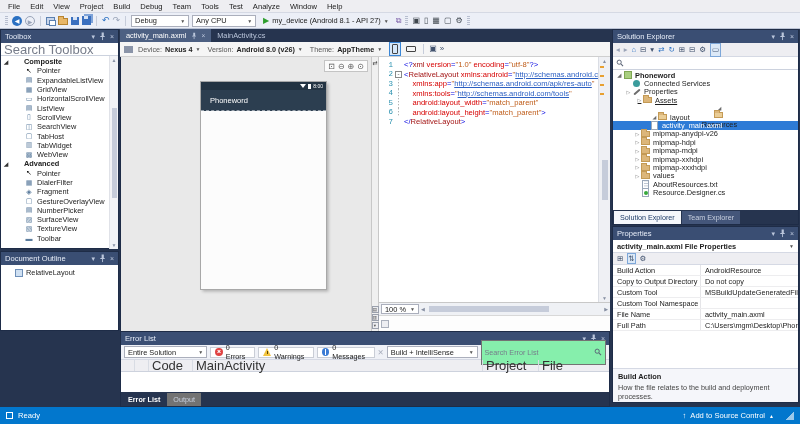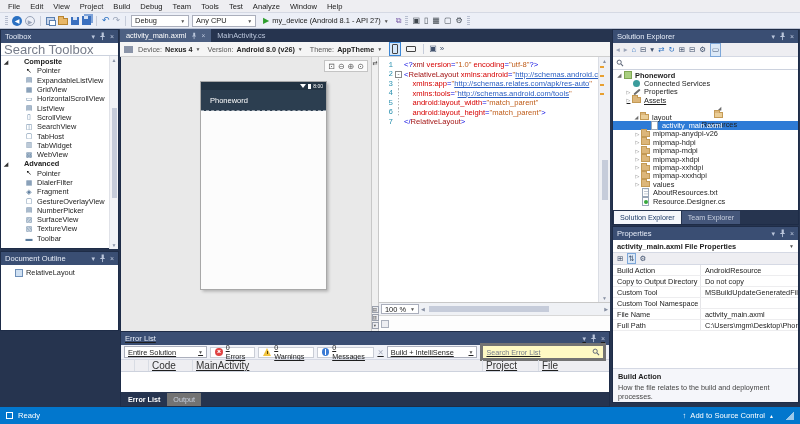--- a/index.html
+++ b/index.html
@@ -139,36 +139,36 @@
   #prop-tools{height:12px;background:#EEEEF2;border-bottom:1px solid #D5D9E4;display:flex;align-items:center;gap:4px;padding:0 4px;}
   #prop-tools span{font-size:7.5px;color:#41526E;}
   #prop-tools span.pressed{border:1px solid #7DA7D9;background:#DCE9F7;}
   .pgrid .prow{display:grid;grid-template-columns:88px 1fr;height:11px;line-height:11px;border-bottom:1px solid #EDEDEF;font-size:7.3px;}
   .pgrid .pn{padding-left:4px;border-right:1px solid #E5E5E8;color:#222;overflow:hidden;white-space:nowrap;}
   .pgrid .pv{padding-left:4px;color:#222;overflow:hidden;white-space:nowrap;}
   #prop-desc{position:absolute;left:0;right:0;bottom:0;height:34px;background:#F5F6FA;border-top:1px solid #D5D9E4;padding:3px 5px;}
   #prop-desc .dt{font-weight:bold;font-size:7.4px;margin-bottom:2px;}
   #prop-desc .dd{font-size:7.2px;color:#444;line-height:1.25;}
   
-  #errlist{left:120px;top:331px;width:490px;height:76px;text-decoration:underline;}
+  #errlist{left:120px;top:331px;width:490px;height:76px;}
   #el-toolbar{height:15px;background:#EFF1F7;border-bottom:1px solid #D5D9E4;display:flex;align-items:center;gap:3px;padding:0 3px;}
   .elbtn{height:11px;border:1px solid #C9CDD6;background:#FFF;display:flex;align-items:center;gap:3px;padding:0 4px;font-size:7.2px;color:#222;}
   .sev-err{width:8px;height:8px;border-radius:50%;background:#E04343;position:relative;}
   .sev-err::before,.sev-err::after{content:"";position:absolute;left:2px;top:3.4px;width:4px;height:1.2px;background:#FFF;}
   .sev-err::before{transform:rotate(45deg);}.sev-err::after{transform:rotate(-45deg);}
   .sev-warn{width:0;height:0;border-left:4.5px solid transparent;border-right:4.5px solid transparent;border-bottom:8px solid #F2C440;position:relative;}
   .sev-warn::after{content:"";position:absolute;left:-0.6px;top:2.5px;width:1.2px;height:3.5px;background:#5A4500;}
   .sev-info{width:8px;height:8px;border-radius:50%;background:#3B7BD4;position:relative;}
   .sev-info::after{content:"";position:absolute;left:3.4px;top:3px;width:1.2px;height:3.5px;background:#FFF;}
   .sev-info::before{content:"";position:absolute;left:3.4px;top:1.4px;width:1.2px;height:1.2px;background:#FFF;}
   .gray-x{color:#A7ADBB;font-size:7.5px;}
-  #el-search{margin-left:auto;width:130px;height:18px;border:3px solid #737373;background:#fef9c3;display:flex;align-items:center;padding:0 3px;}
+  #el-search{margin-left:auto;width:130px;height:25px;border:1px solid #737373;background:#86efac;display:flex;align-items:center;padding:0 3px;}
   #el-search input{flex:1;border:none;outline:none;font-size:7.2px;color:#777;background:transparent;}
   #el-search input::placeholder{color:#767C8A;}
-  #el-header{height:12px;background:#EEEEF2;border-bottom:1px solid #CDD2DD;display:flex;font-size:10px;color:#333;align-items:center;}
+  #el-header{height:12px;background:#EEEEF2;border-bottom:1px solid #CDD2DD;display:flex;font-size:13px;color:#333;align-items:center;}
   #el-header .hc{border-right:1px solid #D8DCE4;height:100%;display:flex;align-items:center;padding-left:3px;}
   
   #statusbar{left:0;top:407px;width:800px;height:17px;background:#0277CD;color:#FFF;display:flex;align-items:center;padding:0 6px;font-size:7.6px;}
   #sb-ico{width:7px;height:7px;border:1px solid #FFF;margin-right:5px;}
   #sb-right{margin-left:auto;display:flex;align-items:center;gap:4px;}
   #sb-grip{width:8px;height:8px;margin-left:8px;background-image:linear-gradient(135deg,transparent 50%,rgba(255,255,255,.6) 50%);}
 </style>
 </head>
 <body>
 
@@ -490,21 +490,21 @@
         <span class="ln">2</span>
         <span class="fold">
           <i class="fbox">-</i>
         </span>
         <span class="ct"><span class="tk-d">&lt;</span><span class="tk-e">RelativeLayout</span><span class="tk-p"> </span><span class="tk-a">xmlns:android</span><span class="tk-d">=</span><span class="tk-v">"</span><span class="tk-u">http://schemas.android.com/apk/res/android</span></span>
       </div>
 
       <div class="cl">
         <span class="ln">3</span>
         <span class="fold foldline"></span>
-        <span class="ct"><span class="tk-p">    </span><span class="tk-a">xmlns:app</span><span class="tk-d">=</span><span class="tk-v">"</span><span class="tk-u">http://schemas.relates.com/apk/res-auto</span><span class="tk-v">"</span></span>
+        <span class="ct"><span class="tk-p">    </span><span class="tk-a">xmlns:app</span><span class="tk-d">=</span><span class="tk-v">"</span><span class="tk-u">http://schemas.android.com/apk/res-auto</span><span class="tk-v">"</span></span>
       </div>
 
       <div class="cl">
         <span class="ln">4</span>
         <span class="fold foldline"></span>
         <span class="ct"><span class="tk-p">    </span><span class="tk-a">xmlns:tools</span><span class="tk-d">=</span><span class="tk-v">"</span><span class="tk-u">http://schemas.android.com/tools</span><span class="tk-v">"</span></span>
       </div>
 
       <div class="cl">
         <span class="ln">5</span>
@@ -603,37 +603,37 @@
 
         <div class="tr-row" style="padding-left: 12px;">
           <span class="arr">▷</span>
           <span class="nic">
             <i style="display:block;" class="ic-wrench"></i>
           </span>
           <span>Properties</span>
         </div>
 
 
-        <div class="tr-row" style="padding-left: 12px; text-decoration: underline;">
+        <div class="tr-row" style="padding-left: 23px; text-decoration: underline;">
           <span class="arr">▷</span>
           <span class="nic">
             <i style="display:block;" class="ic-folder"></i>
           </span>
           <span>Assets</span>
         </div>
 
         <div class="tr-row" style="padding-left: 28px; flex-direction: column;">
           <span class="arr">◢</span>
           <span class="nic">
             <i style="display:block;" class="ic-folderopen"></i>
           </span>
           <span>Resources</span>
         </div>
 
-        <div class="tr-row" style="padding-left: 20px;">
+        <div class="tr-row" style="padding-left: 38px;">
           <span class="arr">◢</span>
           <span class="nic">
             <i style="display:block;" class="ic-folderopen"></i>
           </span>
           <span>layout</span>
         </div>
 
         <div class="tr-row selected" style="padding-left: 30px;">
           <span class="arr"></span>
           <span class="nic">
@@ -659,27 +659,20 @@
         </div>
 
         <div class="tr-row" style="padding-left: 21px;">
           <span class="arr">▷</span>
           <span class="nic">
             <i style="display:block;" class="ic-folder"></i>
           </span>
           <span>mipmap-mdpi</span>
         </div>
 
-        <div class="tr-row" style="padding-left: 21px;">
-          <span class="arr">▷</span>
-          <span class="nic">
-            <i style="display:block;" class="ic-folder"></i>
-          </span>
-          <span>mipmap-xhdpi</span>
-        </div>
 
         <div class="tr-row" style="padding-left: 21px;">
           <span class="arr">▷</span>
           <span class="nic">
             <i style="display:block;" class="ic-folder"></i>
           </span>
           <span>mipmap-xxhdpi</span>
         </div>
 
         <div class="tr-row" style="padding-left: 21px;">

